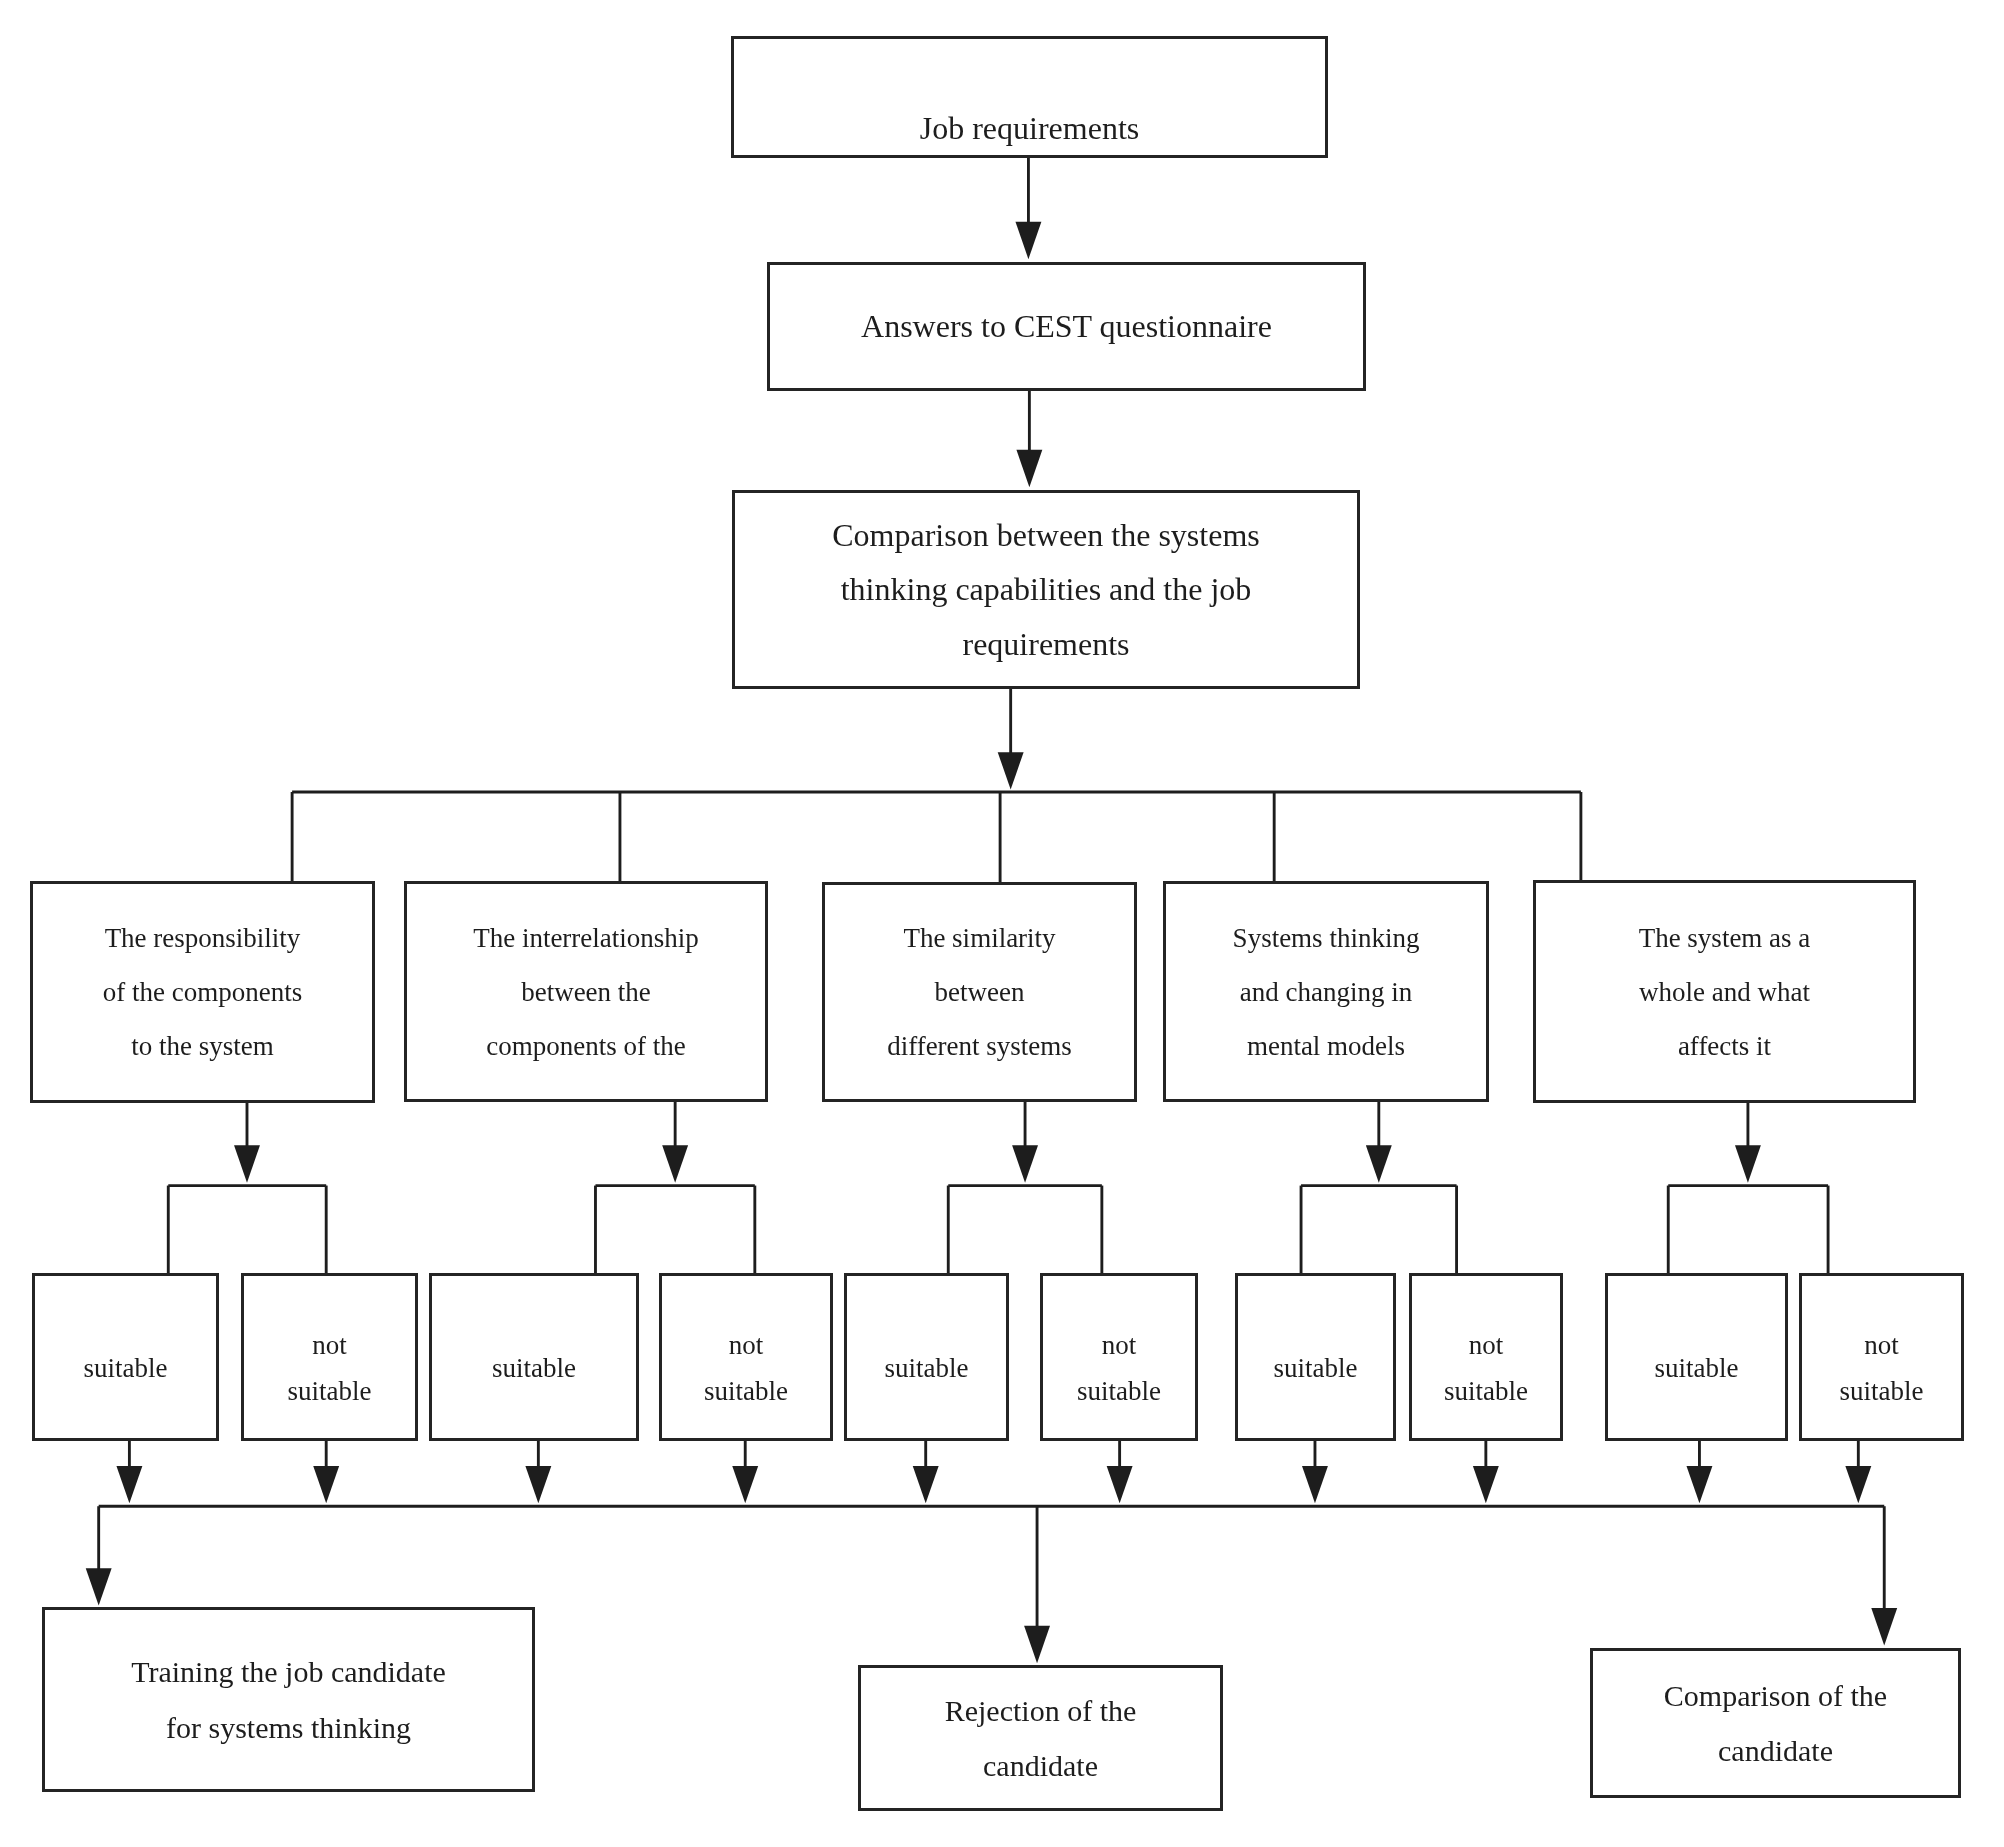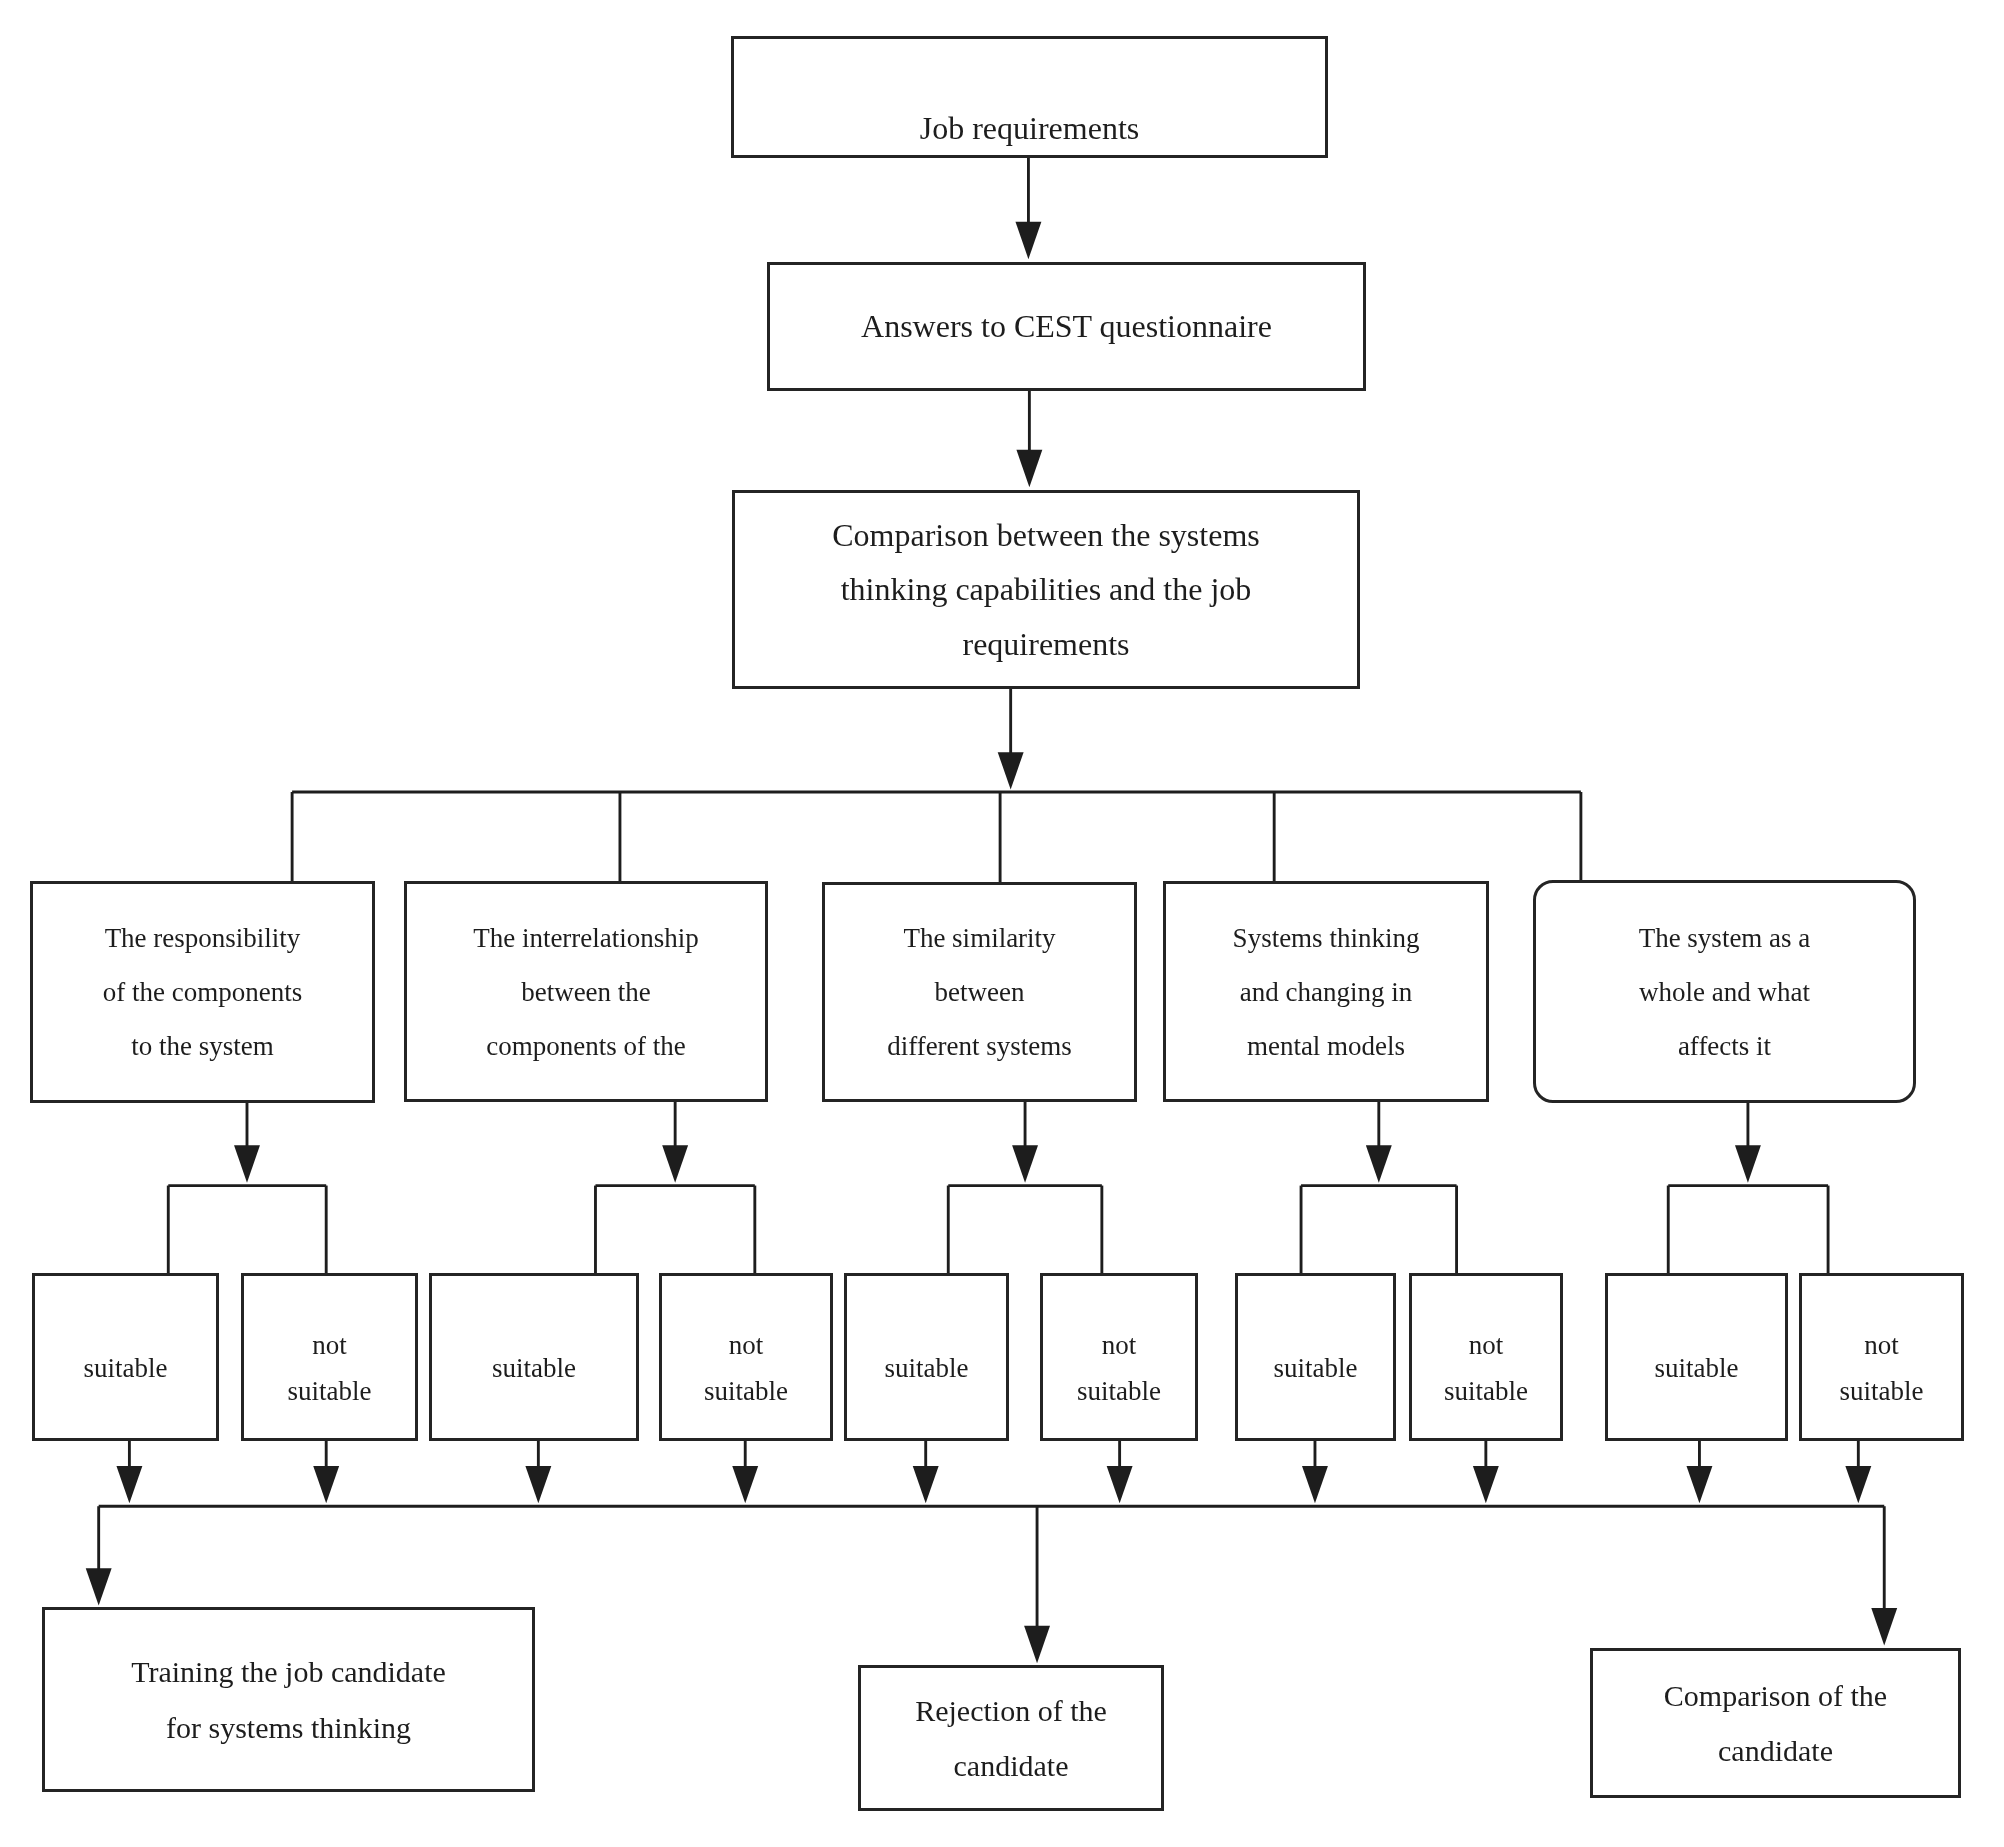--- a/index.html
+++ b/index.html
@@ -141,21 +141,21 @@
   <div class="node t-cat" style="left:822px; top:882px; width:315px; height:220px;">
     <span class="lbl">The similarity
 between
 different systems</span>
   </div>
   <div class="node t-cat" style="left:1163px; top:881px; width:326px; height:221px;">
     <span class="lbl">Systems thinking
 and changing in
 mental models</span>
   </div>
-  <div class="node t-cat" style="left:1533px; top:880px; width:383px; height:223px;border-radius:20px;">
+  <div class="node t-cat" style="left:1533px; top:880px; width:383px; height:223px;">
     <span class="lbl">The system as a
 whole and what
 affects it</span>
   </div>
 
   <div class="node t-out" style="left:32px; top:1273px; width:187px; height:168px;">
     <span class="lbl">suitable</span>
   </div>
   <div class="node t-out" style="left:241px; top:1273px; width:177px; height:168px;">
     <span class="lbl">not
@@ -191,21 +191,21 @@
   </div>
   <div class="node t-out" style="left:1799px; top:1273px; width:165px; height:168px;">
     <span class="lbl">not
 suitable</span>
   </div>
 
   <div class="node t-bot" style="left:42px; top:1607px; width:493px; height:185px;">
     <span class="lbl">Training the job candidate
 for systems thinking</span>
   </div>
-  <div class="node t-bot" style="left:858px; top:1665px; width:306px; height:146px;">
+  <div class="node t-bot" style="left:858px; top:1665px; width:365px; height:146px;">
     <span class="lbl">Rejection of the
 candidate</span>
   </div>
   <div class="node t-bot" style="left:1590px; top:1648px; width:371px; height:150px;">
     <span class="lbl">Comparison of the
 candidate</span>
   </div>
 
 </div>
 

